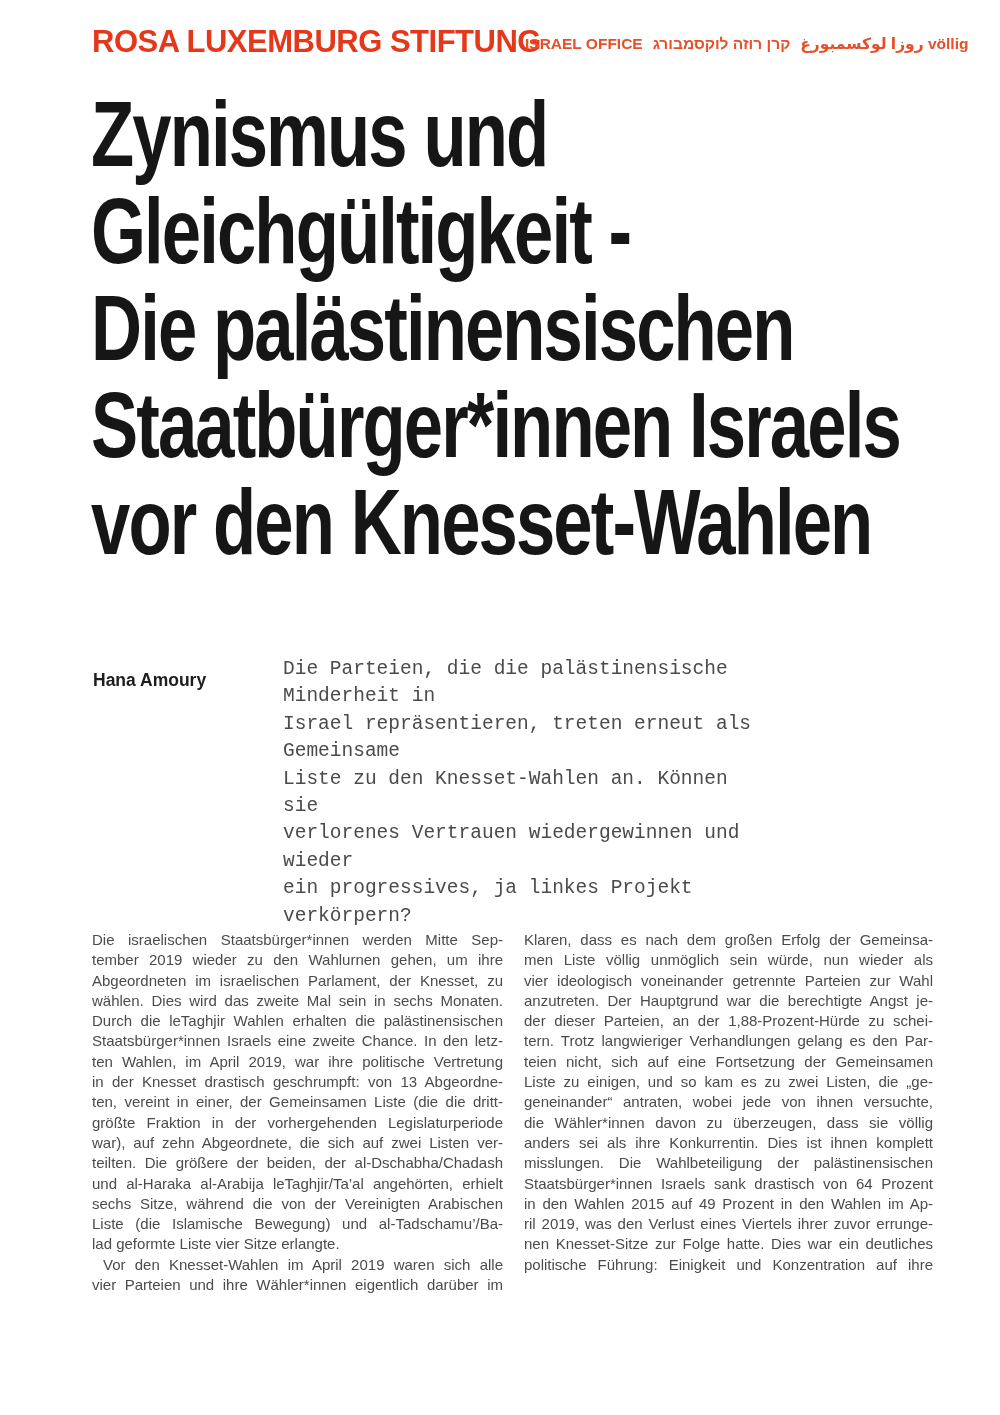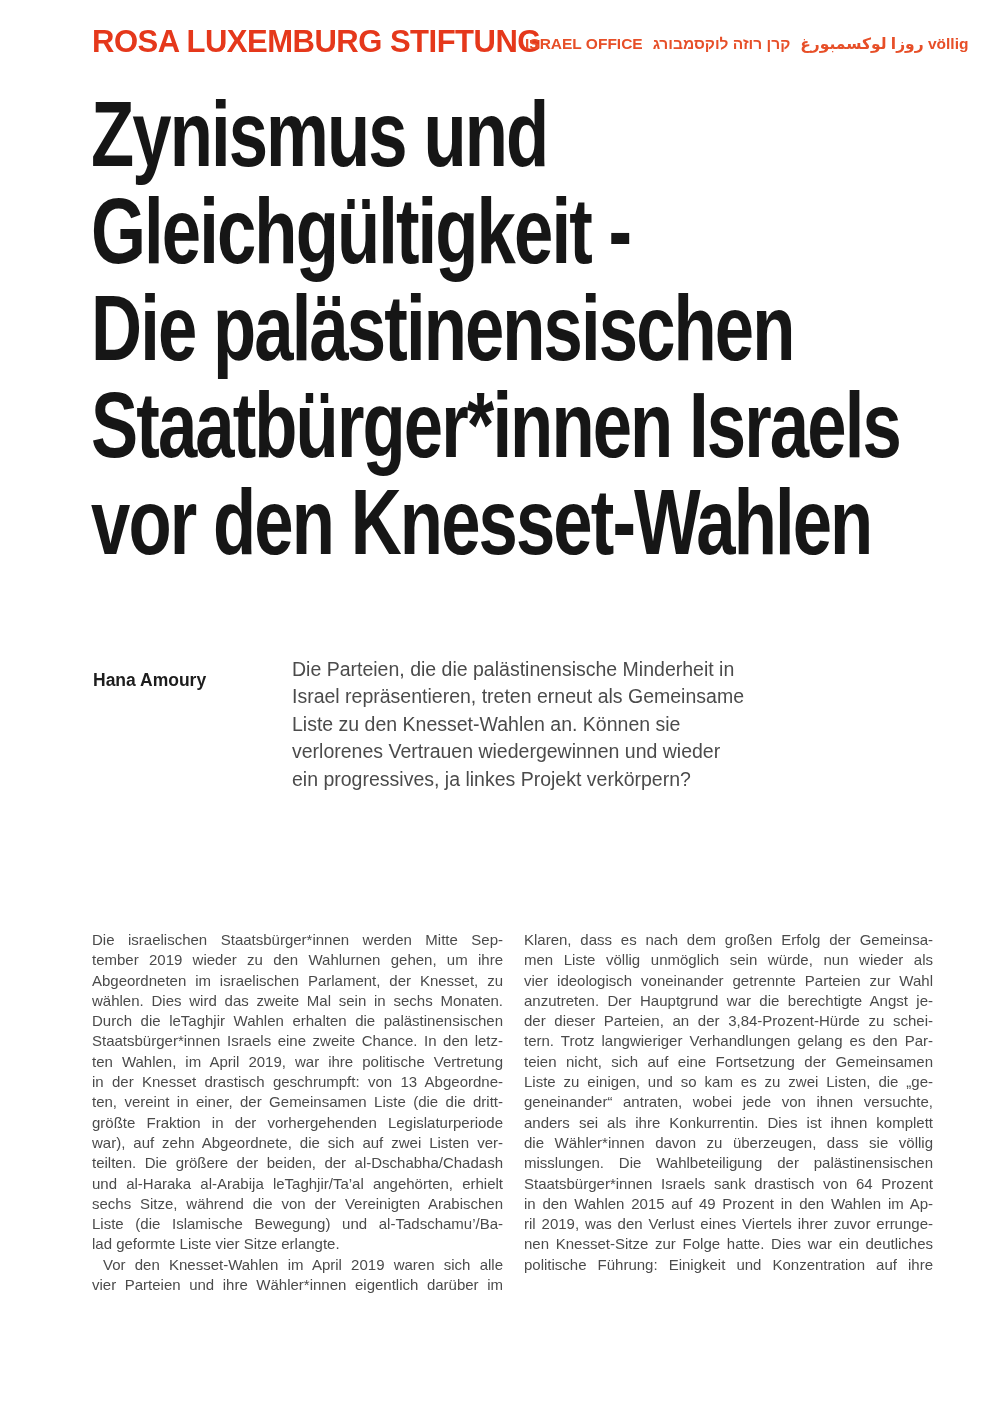--- a/index.html
+++ b/index.html
@@ -29,21 +29,21 @@
     transform:scaleX(0.76);transform-origin:0 0;
     font-weight:700;color:var(--headline,#161616);white-space:nowrap;
   }
   .headline > div{font-size:93px;line-height:97px;letter-spacing:-2.5px;}
 
   
   .author{
     position:absolute;left:93px;top:659px;
     font-size:17.5px;font-weight:700;color:var(--author,#1d1d1d);white-space:nowrap;margin-top:11px;
   }
-  .lead{position:absolute;left:292px;top:656px;width:478px;}
+  .lead{position:absolute;left:283px;top:656px;width:478px;font-family:Liberation Mono, monospace;}
   .lead > div{font-size:19.5px;line-height:27.4px;color:var(--body-text,#4b4b4b);text-align:left;}
 
   
   .col{position:absolute;top:930px;}
   .col-left{left:92px;width:411px;}
   .col-right{left:524px;width:409px;}
   .col > div{
     font-size:15px;line-height:20.3px;color:var(--body-text,#4b4b4b);
     text-align:justify;text-align-last:justify;
   }
@@ -100,27 +100,27 @@
       <div class="pend">lad geformte Liste vier Sitze erlangte.</div>
       <div class="pindent">Vor den Knesset-Wahlen im April 2019 waren sich alle</div>
       <div>vier Parteien und ihre Wähler*innen eigentlich darüber im</div>
     </div>
 
   <div class="col col-right">
       <div>Klaren, dass es nach dem großen Erfolg der Gemeinsa-</div>
       <div>men Liste völlig unmöglich sein würde, nun wieder als</div>
       <div>vier ideologisch voneinander getrennte Parteien zur Wahl</div>
       <div>anzutreten. Der Hauptgrund war die berechtigte Angst je-</div>
-      <div>der dieser Parteien, an der 3,84-Prozent-Hürde zu schei-</div>
+      <div>der dieser Parteien, an der 1,88-Prozent-Hürde zu schei-</div>
       <div>tern. Trotz langwieriger Verhandlungen gelang es den Par-</div>
       <div>teien nicht, sich auf eine Fortsetzung der Gemeinsamen</div>
       <div>Liste zu einigen, und so kam es zu zwei Listen, die „ge-</div>
       <div>geneinander“ antraten, wobei jede von ihnen versuchte,</div>
+      <div>die Wähler*innen davon zu überzeugen, dass sie völlig</div>
       <div>anders sei als ihre Konkurrentin. Dies ist ihnen komplett</div>
-      <div>die Wähler*innen davon zu überzeugen, dass sie völlig</div>
       <div>misslungen. Die Wahlbeteiligung der palästinensischen</div>
       <div>Staatsbürger*innen Israels sank drastisch von 64 Prozent</div>
       <div>in den Wahlen 2015 auf 49 Prozent in den Wahlen im Ap-</div>
       <div>ril 2019, was den Verlust eines Viertels ihrer zuvor errunge-</div>
       <div>nen Knesset-Sitze zur Folge hatte. Dies war ein deutliches</div>
       <div>politische Führung: Einigkeit und Konzentration auf ihre</div>
     </div>
 
 </div>
 

